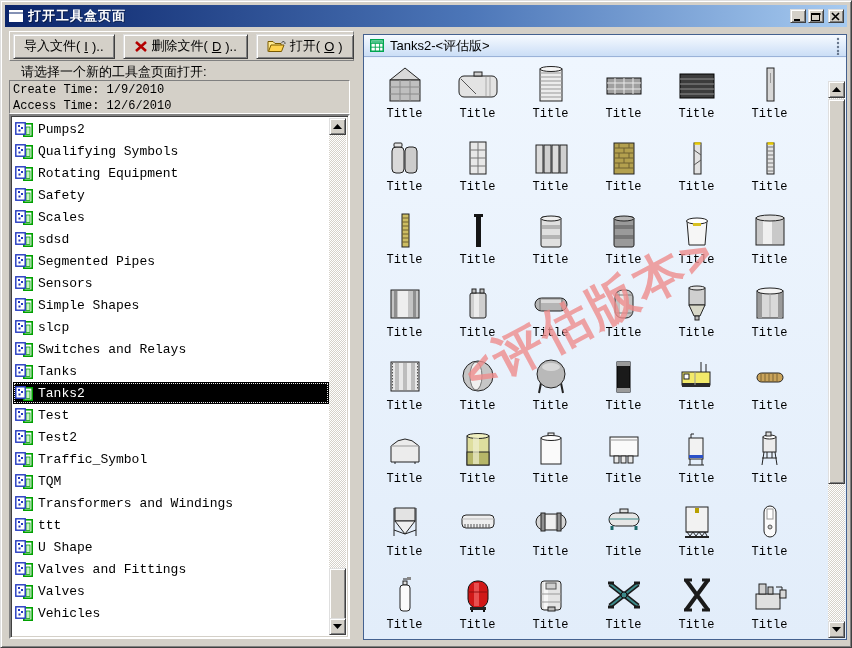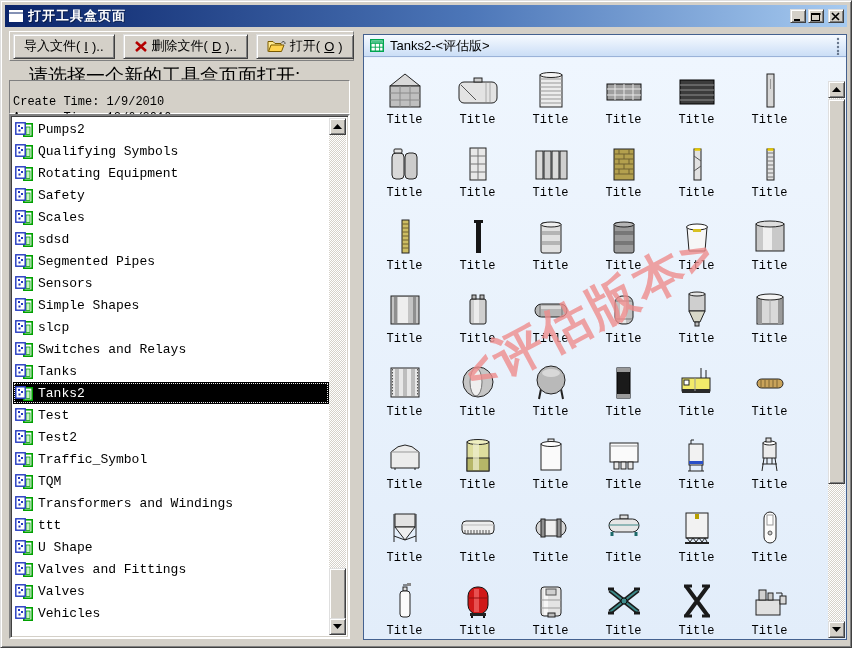--- a/index.html
+++ b/index.html
@@ -35,25 +35,25 @@
   }
   .tb-btn{
     height:25px;background:#d4d0c8;font-size:13px;color:#000;
     font-family:"Liberation Sans",sans-serif;
     border:1px solid;border-color:#dfdfdf #404040 #404040 #dfdfdf;
     box-shadow:inset 1px 1px #fff, inset -1px -1px #808080;
     display:flex;align-items:center;justify-content:center;gap:4px;padding:0 10px;white-space:nowrap;
   }
   .ul{text-decoration:underline;}
   
-  .prompt{position:absolute;left:28px;top:62px;font-size:19px;color:#000;white-space:nowrap;}
+  .prompt{position:absolute;left:20px;top:62px;font-size:13px;color:#000;white-space:nowrap;}
   .infobox{
     position:absolute;left:8px;top:79px;width:341px;height:34px;background:#d4d0c8;
     border:1px solid;border-color:#808080 #fff #fff #808080;
-    font-family:"Liberation Mono",monospace;font-size:12px;line-height:16px;padding:13px 3px;color:#000;
+    font-family:"Liberation Mono",monospace;font-size:12px;line-height:16px;padding:1px 3px;color:#000;
   }
   
   .listbox{
     position:absolute;left:8px;top:113px;width:341px;height:525px;background:#fff;
     border:2px solid;border-color:#808080 #fff #fff #808080;
     box-shadow:inset 1px 1px #404040, inset -1px -1px #d4d0c8;
     overflow:hidden;
   }
   .list-rows{position:absolute;left:2px;top:2px;right:19px;bottom:2px;overflow:hidden;}
   .lrow{height:22px;display:flex;align-items:center;gap:5px;padding-left:2px;
@@ -84,21 +84,21 @@
   .panel-header{
     position:absolute;left:0;top:0;right:0;height:22px;
     background:linear-gradient(#f6faff,#cbdef6);
     border-bottom:1px solid #9ab2d8;display:flex;align-items:center;padding:0 6px;gap:6px;
   }
   .panel-header .ph-title{font-size:13px;color:#000;flex:1;white-space:nowrap;overflow:hidden;}
   .grip{width:4px;height:18px;flex:0 0 auto;}
   .panel-content{position:absolute;left:0;top:23px;right:0;bottom:0;
     background:linear-gradient(#eff6fe,#e2edfa);overflow:hidden;}
   .grid{position:absolute;left:4px;top:2px;width:444px;display:flex;flex-wrap:wrap;}
-  .cell{width:73px;height:73px;display:flex;flex-direction:column;align-items:center;padding-top:3px;justify-content:center;}
+  .cell{width:73px;height:73px;display:flex;flex-direction:column;align-items:center;padding-top:3px;}
   .cell .ic{width:48px;height:44px;flex:0 0 auto;}
   .cell .cap{font-family:"Liberation Mono",monospace;font-size:12px;color:#000;margin-top:0;}
   .watermark{
     position:absolute;left:10px;top:222px;width:432px;text-align:center;
     transform:rotate(-28deg);font-size:50px;font-weight:600;letter-spacing:3px;
     color:rgba(238,140,140,.8);pointer-events:none;z-index:5;white-space:nowrap;
   }
 </style>
 </head>
 <body>

